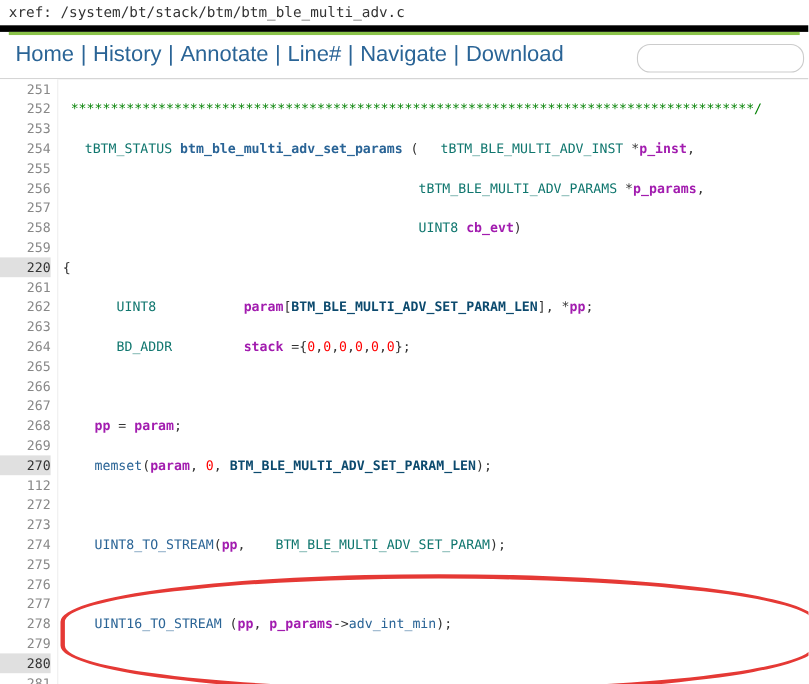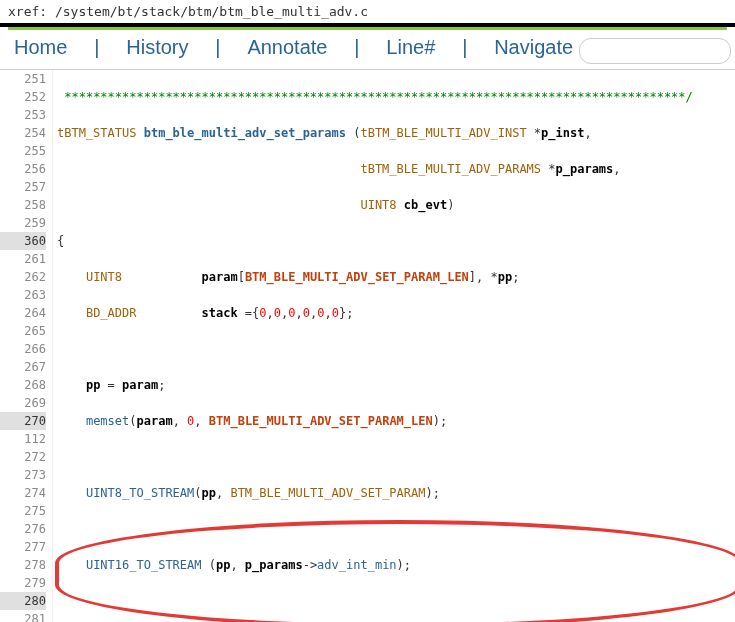--- a/index.html
+++ b/index.html
@@ -8,36 +8,35 @@
     font-family: sans-serif;
     background: #fff;
     width: 735px;
     position: relative;
   }
   .xref-bar {
     padding: 4px 8px;
     font-family: monospace;
     font-size: 13px;
     color: #333;
-    border-bottom: 4px solid #000000;
+    border-bottom: 6px solid #000000;
     background: #fff;
   }
   .green-divider {
     height: 3px;
     background: #8bc34a;
     margin: 0 8px;
   }
   .nav-bar {
     display: flex;
     align-items: center;
     padding: 6px 14px 10px 14px;
     background: #fff;
     gap: 6px;
     position: relative;
-    justify-content: space-between;
   }
   .nav-item {
     color: #2a6496;
     font-size: 20px;
     font-weight: 500;
     cursor: pointer;
   }
   .nav-sep {
     color: #2a6496;
     font-size: 20px;
@@ -80,24 +79,24 @@
     flex: 1;
     white-space: pre;
     padding-left: 4px;
     color: #333;
     position: relative;
   }
   .code .line {
     height: 18px;
   }
   .c-comment { color: #008000; }
-  .c-type { color: #a16207; }
+  .c-type { color: #0f766e; margin-left: 20px; }
   .c-func { color: #2a6496; font-weight: bold; }
-  .c-ident { color: #000000; font-weight: bold; }
-  .c-macro { color: #c2410c; font-weight: bold; }
+  .c-ident { color: #a21caf; font-weight: bold; }
+  .c-macro { color: #0c4a6e; font-weight: bold; }
   .c-num { color: #ff0000; }
   .c-member { color: #2a6496; }
 
   
   .red-annot {
     position: absolute;
     border: 4px solid #e53935;
     border-radius: 50% / 40%;
     pointer-events: none;
     z-index: 5;
@@ -128,21 +127,21 @@
   <div class="gutter" id="gutter">
       <div class="ln">251</div>
       <div class="ln">252</div>
       <div class="ln">253</div>
       <div class="ln">254</div>
       <div class="ln">255</div>
       <div class="ln">256</div>
       <div class="ln">257</div>
       <div class="ln">258</div>
       <div class="ln">259</div>
-      <div class="ln hl">360</div>
+      <div class="ln hl">220</div>
       <div class="ln">261</div>
       <div class="ln">262</div>
       <div class="ln">263</div>
       <div class="ln">264</div>
       <div class="ln">265</div>
       <div class="ln">266</div>
       <div class="ln">267</div>
       <div class="ln">268</div>
       <div class="ln">269</div>
       <div class="ln hl">270</div>

